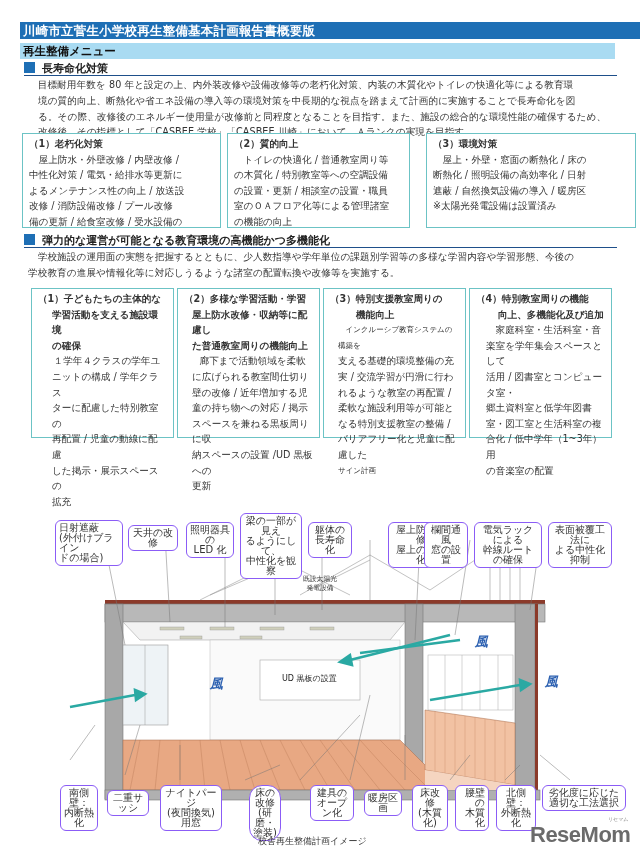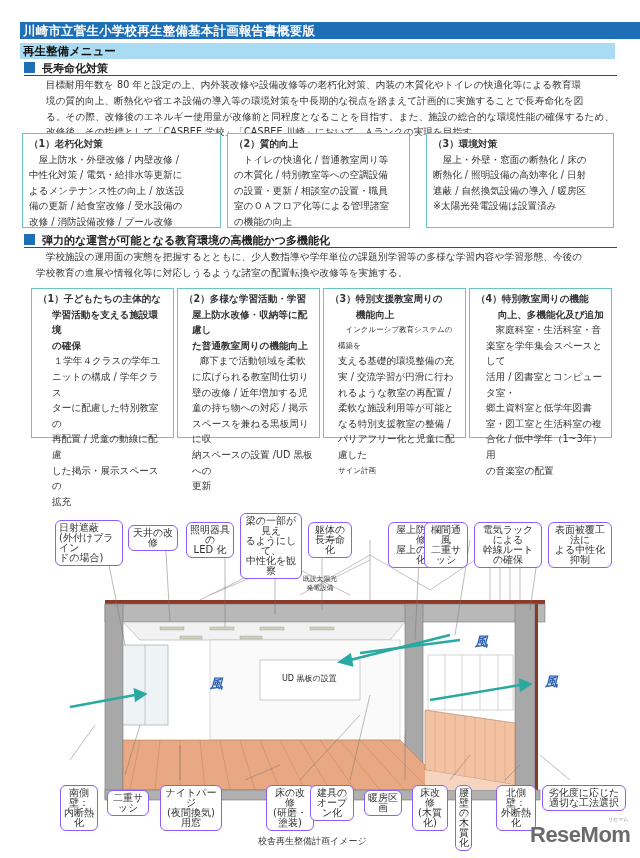--- a/index.html
+++ b/index.html
@@ -5,21 +5,21 @@
   * { box-sizing: border-box; margin: 0; padding: 0; }
   html, body { width: 640px; height: 858px; background: #ffffff; overflow: hidden; }
   body { font-family: "DejaVu Sans", "Liberation Sans", sans-serif; color: #333; position: relative; }
 
   .title-bar { position: absolute; left: 20px; top: 22px; width: 620px; height: 17px; background: #1e6fb5; color: #fff; font-weight: bold; font-size: 12.5px; line-height: 17px; padding-left: 3px; letter-spacing: 0.2px; }
   .menu-bar { position: absolute; left: 20px; top: 43px; width: 595px; height: 16px; background: #a9dbf2; color: #111; font-weight: bold; font-size: 11.5px; line-height: 16px; padding-left: 3px; }
 
   .sec-head { position: absolute; left: 24px; width: 593px; height: 14px; border-bottom: 1.5px solid #1e4f8a; font-weight: bold; font-size: 11px; line-height: 13px; color: #222; }
   .sec-head .sq { display: inline-block; width: 11px; height: 11px; background: #1e6fb5; vertical-align: -1px; margin-right: 7px; }
 
-  .para { position: absolute; font-size: 9.6px; line-height: 15.8px; color: #333; letter-spacing: 0.1px; margin-left: 8px; }
+  .para { position: absolute; font-size: 9.6px; line-height: 15.8px; color: #333; letter-spacing: 0.1px; }
 
   .box { position: absolute; border: 1.5px solid #6cc3c5; background: #fff; padding: 2px 6px; font-size: 9.6px; line-height: 15.6px; color: #333; }
   .box .bt { font-weight: bold; color: #333; }
 
   .box2 { position: absolute; border: 1.5px solid #6cc3c5; background: #fff; padding: 2px 6px; font-size: 9.6px; line-height: 15.6px; color: #333; }
   .box2 .bt { font-weight: bold; }
   .box2 .small { font-size: 7.5px; }
 
   
   .diagram { position: absolute; left: 50px; top: 495px; width: 580px; height: 330px; }
@@ -45,32 +45,32 @@
   <div style="padding-left:10px">境の質的向上、断熱化や省エネ設備の導入等の環境対策を中長期的な視点を踏まえて計画的に実施することで長寿命化を図</div>
   <div style="padding-left:10px">る。その際、改修後のエネルギー使用量が改修前と同程度となることを目指す。また、施設の総合的な環境性能の確保するため、</div>
   <div style="padding-left:10px">改修後、その指標として「CASBEE 学校」「CASBEE 川崎」において、Ａランクの実現を目指す。</div>
 </div>
 
 <div class="box" style="left:22px; top:133px; width:199px; height:95px;">
   <div class="bt">（1）老朽化対策</div>
   <div>　屋上防水・外壁改修 / 内壁改修 /</div>
   <div>中性化対策 / 電気・給排水等更新に</div>
   <div>よるメンテナンス性の向上 / 放送設</div>
+  <div>改修 / 消防設備改修 / プール改修</div>
   <div>備の更新 / 給食室改修 / 受水設備の</div>
-  <div>改修 / 消防設備改修 / プール改修</div>
 </div>
 <div class="box" style="left:227px; top:133px; width:183px; height:95px;">
   <div class="bt">（2）質的向上</div>
   <div>　トイレの快適化 / 普通教室周り等</div>
   <div>の木質化 / 特別教室等への空調設備</div>
   <div>の設置・更新 / 相談室の設置・職員</div>
   <div>室のＯＡフロア化等による管理諸室</div>
   <div>の機能の向上</div>
 </div>
-<div class="box" style="left:426px; top:133px; width:188px; height:95px;">
+<div class="box" style="left:426px; top:133px; width:210px; height:95px;">
   <div class="bt">（3）環境対策</div>
   <div>　屋上・外壁・窓面の断熱化 / 床の</div>
   <div>断熱化 / 照明設備の高効率化 / 日射</div>
   <div>遮蔽 / 自然換気設備の導入 / 暖房区</div>
   <div>※太陽光発電設備は設置済み</div>
 </div>
 
 <div class="sec-head" style="top:234px;">
   <span class="sq"></span><span>弾力的な運営が可能となる教育環境の高機能かつ多機能化</span>
 </div>
@@ -247,47 +247,47 @@
   <div class="callout" style="left:136px; top:27px; width:48px;">照明器具の
 LED 化</div>
   <div class="callout" style="left:190px; top:18px; width:62px;">梁の一部が見え
 るようにして、
 中性化を観察</div>
   <div class="callout" style="left:258px; top:27px; width:44px;">躯体の
 長寿命化</div>
   <div class="callout" style="left:308px; top:27px; width:66px;margin-left:30px;">屋上防水改修
 屋上の断熱化</div>
   <div class="callout" style="left:374px; top:27px; width:44px;">欄間通風
-二重サッシ</div>
+窓の設置</div>
   <div class="callout" style="left:424px; top:27px; width:68px;">電気ラックによる
 幹線ルートの確保</div>
   <div class="callout" style="left:498px; top:27px; width:64px;">表面被覆工法に
 よる中性化抑制</div>
 
   <div class="solar" style="left:240px; top:80px; width:60px; white-space:pre-line;">既設太陽光
 発電設備</div>
   <div class="ud-board" style="left:232px; top:178px;">UD 黒板の設置</div>
 
   <div class="wind" style="left:160px; top:180px;">風</div>
   <div class="wind" style="left:425px; top:138px;">風</div>
   <div class="wind" style="left:495px; top:178px;">風</div>
 
   <div class="callout" style="left:10px; top:290px; width:38px;">南側壁：
 内断熱化</div>
   <div class="callout" style="left:57px; top:295px; width:42px;">二重サッシ</div>
   <div class="callout" style="left:110px; top:290px; width:62px;">ナイトパージ
 (夜間換気)用窓</div>
-  <div class="callout" style="left:216px; top:290px; width:48px;">床の改修
+  <div class="callout" style="left:199px; top:290px; width:32px;border-radius:13px;">床の改修
 (研磨・塗装)</div>
   <div class="callout" style="left:260px; top:290px; width:44px;">建具の
 オープン化</div>
   <div class="callout" style="left:314px; top:295px; width:38px;">暖房区画</div>
   <div class="callout" style="left:362px; top:290px; width:36px;">床改修
 (木質化)</div>
-  <div class="callout" style="left:405px; top:290px; width:17px;">腰壁の
+  <div class="callout" style="left:405px; top:290px; width:34px;text-align:right;">腰壁の
 木質化</div>
   <div class="callout" style="left:446px; top:290px; width:40px;">北側壁：
 外断熱化</div>
   <div class="callout" style="left:492px; top:290px; width:84px;">劣化度に応じた
 適切な工法選択</div>
 </div>
 
 <div class="caption">校舎再生整備計画イメージ</div>
 
 <div class="logo">

